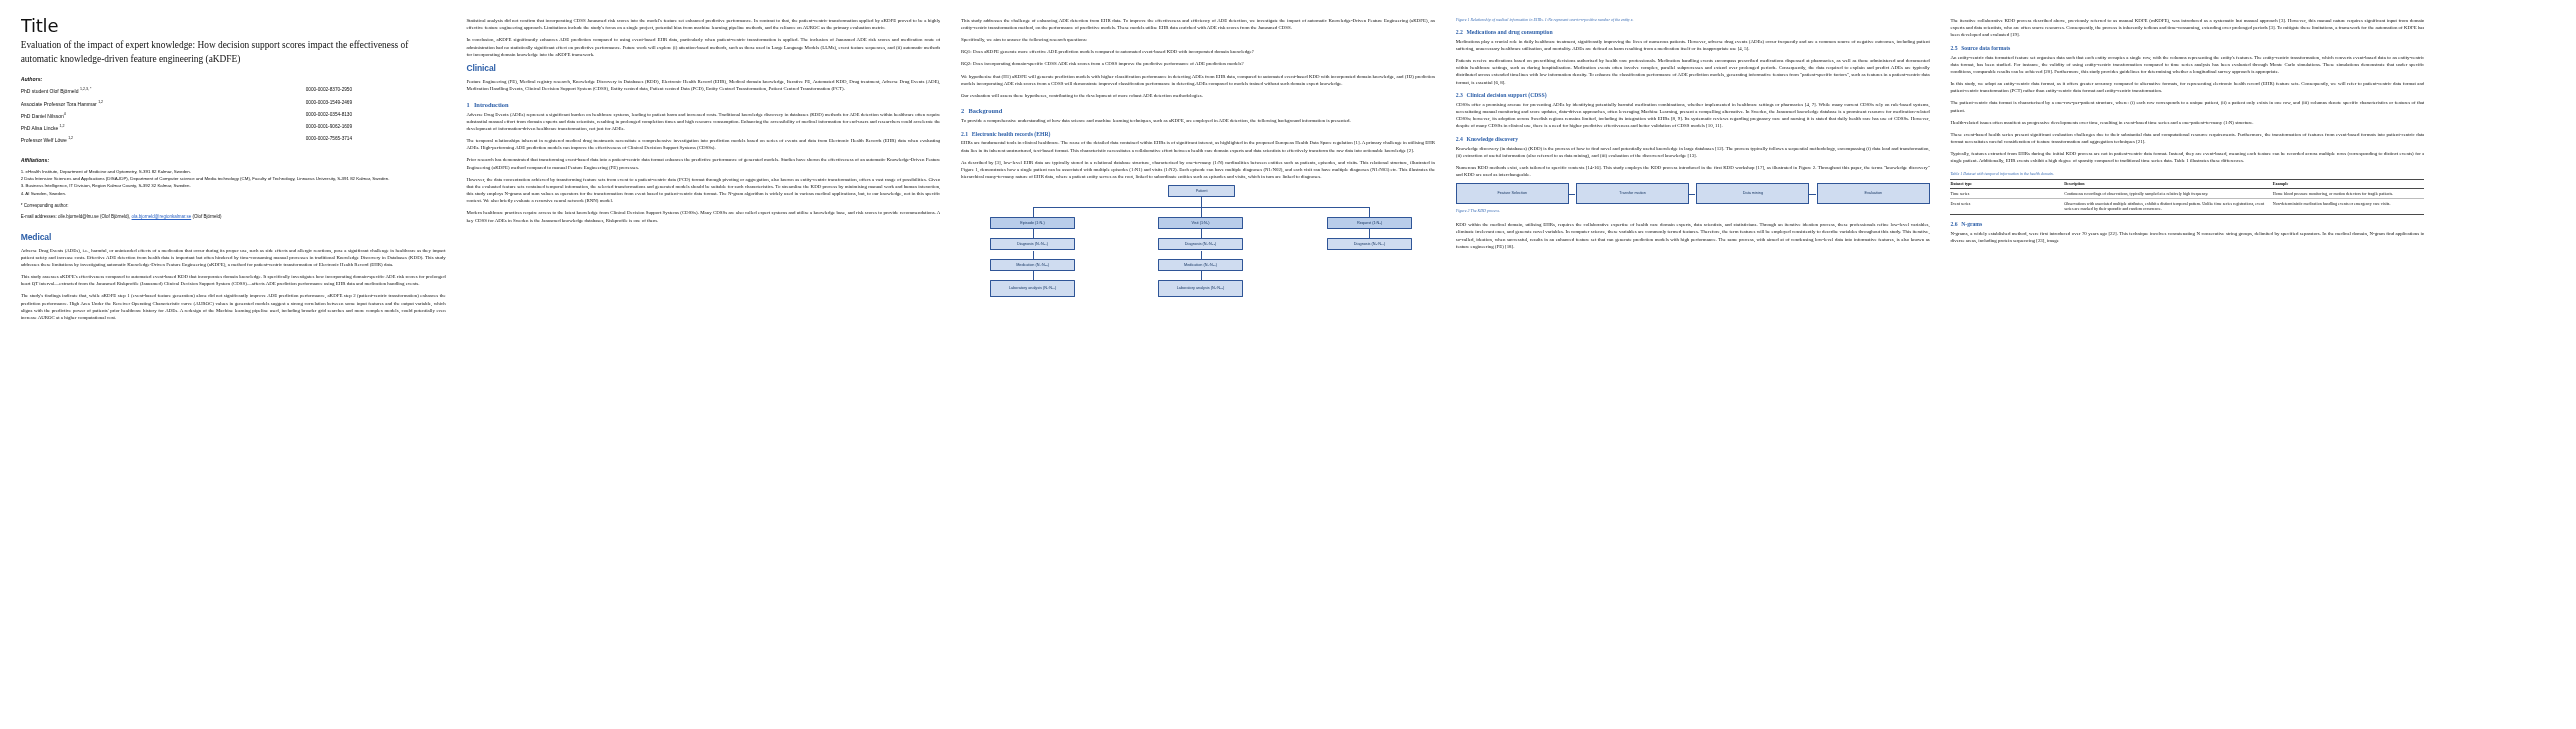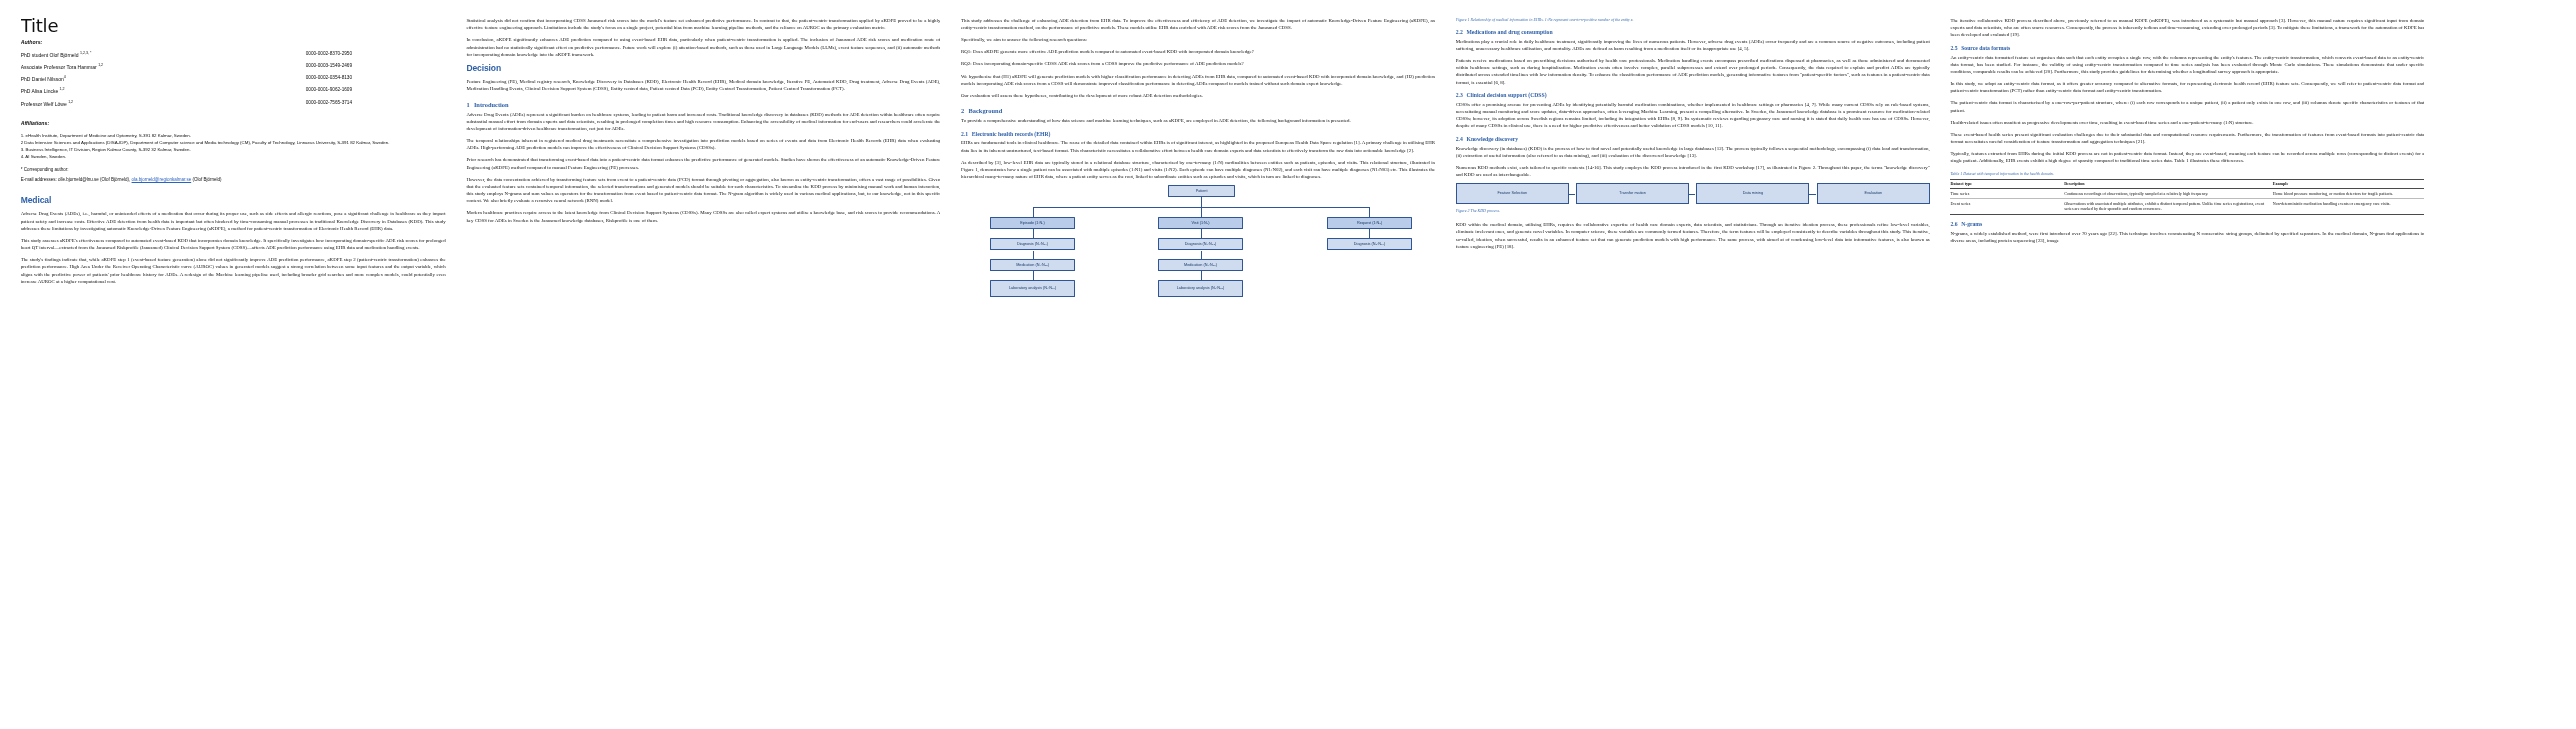--- a/index.html
+++ b/index.html
@@ -246,20 +246,21 @@
   table.data .c3{width:32%;}
 </style>
 </head>
 <body>
 
 <div class="page">
 
   <div class="col first">
 
     <div class="title-word">Title</div>
+    <div class="title-main">Evaluation of the impact of expert knowledge: How decision support scores impact the effectiveness of automatic knowledge-driven feature engineering (aKDFE)</div>
 
     <div class="label-bold">Authors:</div>
 
     <table class="authors-table">
       <tbody>
         <tr>
           <td><span>PhD student Olof Björneld</span> <sup>1,2,3, *</sup></td>
           <td class="orcid">0000-0002-8370-2950</td>
         </tr>
         <tr>
@@ -298,21 +299,21 @@
     <h2 class="sec">Medical</h2>
     <p class="body">Adverse Drug Events (ADEs), i.e., harmful, or unintended effects of a medication that occur during its proper use, such as side effects and allergic reactions, pose a significant challenge in healthcare as they impact patient safety and increase costs. Effective ADE detection from health data is important but often hindered by time-consuming manual processes in traditional Knowledge Discovery in Databases (KDD). This study addresses these limitations by investigating automatic Knowledge-Driven Feature Engineering (aKDFE), a method for patient-centric transformation of Electronic Health Record (EHR) data.</p>
     <p class="body">This study assesses aKDFE's effectiveness compared to automated event-based KDD that incorporates domain knowledge. It specifically investigates how incorporating domain-specific ADE risk scores for prolonged heart QT interval—extracted from the Janusmed Riskprofile (Janusmed) Clinical Decision Support System (CDSS)—affects ADE prediction performance using EHR data and medication handling events.</p>
     <p class="body">The study's findings indicate that, while aKDFE step 1 (event-based feature generation) alone did not significantly improve ADE prediction performance, aKDFE step 2 (patient-centric transformation) enhances the prediction performance. High Area Under the Receiver Operating Characteristic curve (AUROC) values in generated models suggest a strong correlation between some input features and the output variable, which aligns with the predictive power of patients' prior healthcare history for ADEs. A redesign of the Machine learning pipeline used, including broader grid searches and more complex models, could potentially even increase AUROC at a higher computational cost.</p>
   </div>
 
   <div class="col">
     <p class="body">Statistical analysis did not confirm that incorporating CDSS Janusmed risk scores into the model's feature set enhanced predictive performance. In contrast to that, the patient-centric transformation applied by aKDFE proved to be a highly effective feature engineering approach. Limitations include the study's focus on a single project, potential bias from machine learning pipeline methods, and the reliance on AUROC as the primary evaluation metric.</p>
     <p class="body">In conclusion, aKDFE significantly enhances ADE prediction compared to using event-based EHR data, particularly when patient-centric transformation is applied. The inclusion of Janusmed ADE risk scores and medication route of administration had no statistically significant effect on predictive performance. Future work will explore (i) attention-based methods, such as those used in Large Language Models (LLMs), event feature sequences, and (ii) automatic methods for incorporating domain knowledge into the aKDFE framework.</p>
 
-    <h2 class="sec">Decision</h2>
+    <h2 class="sec">Clinical</h2>
     <div class="kw">Feature Engineering (FE), Medical registry research, Knowledge Discovery in Databases (KDD), Electronic Health Record (EHR), Medical domain knowledge, Iterative FE, Automated KDD, Drug treatment, Adverse Drug Events (ADE), Medication Handling Events, Clinical Decision Support System (CDSS), Entity centred data, Patient centred Data (PCD), Entity Centred Transformation, Patient Centred Transformation (PCT).</div>
 
     <h3 class="sub">
       <span class="num">1</span><span>Introduction</span>
     </h3>
     <p class="body">Adverse Drug Events (ADEs) represent a significant burden on healthcare systems, leading to patient harm and increased costs. Traditional knowledge discovery in databases (KDD) methods for ADE detection within healthcare often require substantial manual effort from domain experts and data scientists, resulting in prolonged completion times and high resource consumption. Enhancing the accessibility of medical information for end-users and researchers could accelerate the development of information-driven healthcare transformation, not just for ADEs.</p>
     <p class="body">The temporal relationships inherent in registered medical drug treatments necessitate a comprehensive investigation into prediction models based on series of events and data from Electronic Health Records (EHR) data when evaluating ADEs. High-performing ADE prediction models can improve the effectiveness of Clinical Decision Support Systems (CDSSs).</p>
     <p class="body">Prior research has demonstrated that transforming event-based data into a patient-centric data format enhances the predictive performance of generated models. Studies have shown the effectiveness of an automatic Knowledge-Driven Feature Engineering (aKDFE) method compared to manual Feature Engineering (FE) processes.</p>
     <p class="body">However, the data concentration achieved by transforming feature sets from event to a patient-centric data (PCD) format through pivoting or aggregation, also known as entity-centric transformation, offers a vast range of possibilities. Given that the evaluated feature sets contained temporal information, the selected transformations and generated models should be suitable for such characteristics. To streamline the KDD process by minimising manual work and human interaction, this study employs N-grams and sum values as operators for the transformation from event based to patient-centric data format. The N-gram algorithm is widely used in various medical applications, but, to our knowledge, not in this specific context. We also briefly evaluate a recursive neural network (RNN) model.</p>
     <p class="body">Modern healthcare practices require access to the latest knowledge from Clinical Decision Support Systems (CDSSs). Many CDSSs are also called expert systems and utilise a knowledge base, and risk scores to provide recommendations. A key CDSS for ADEs in Sweden is the Janusmed knowledge databases, Riskprofile is one of them.</p>

